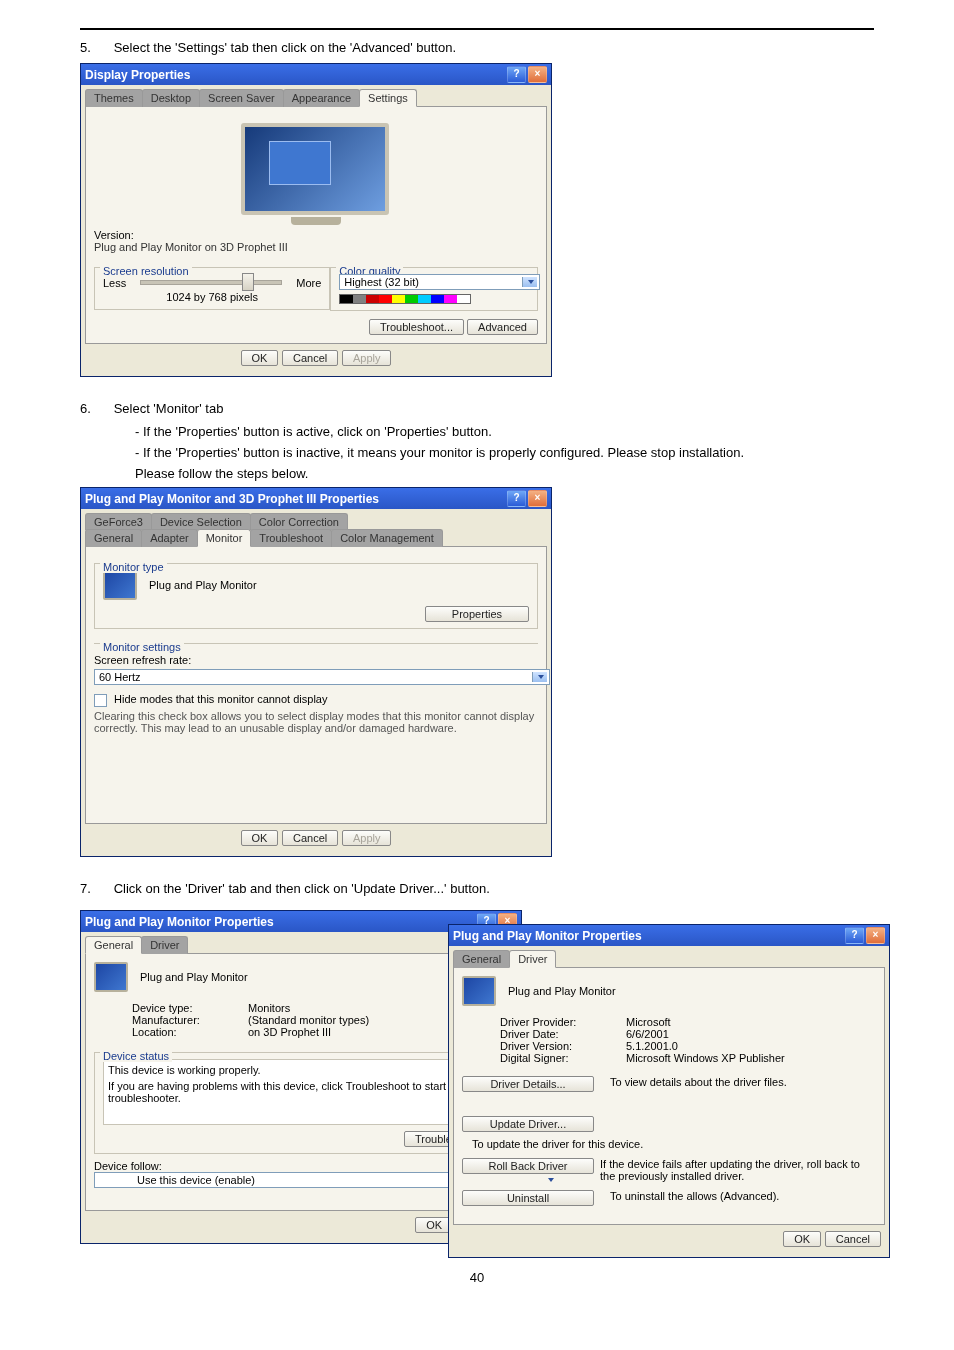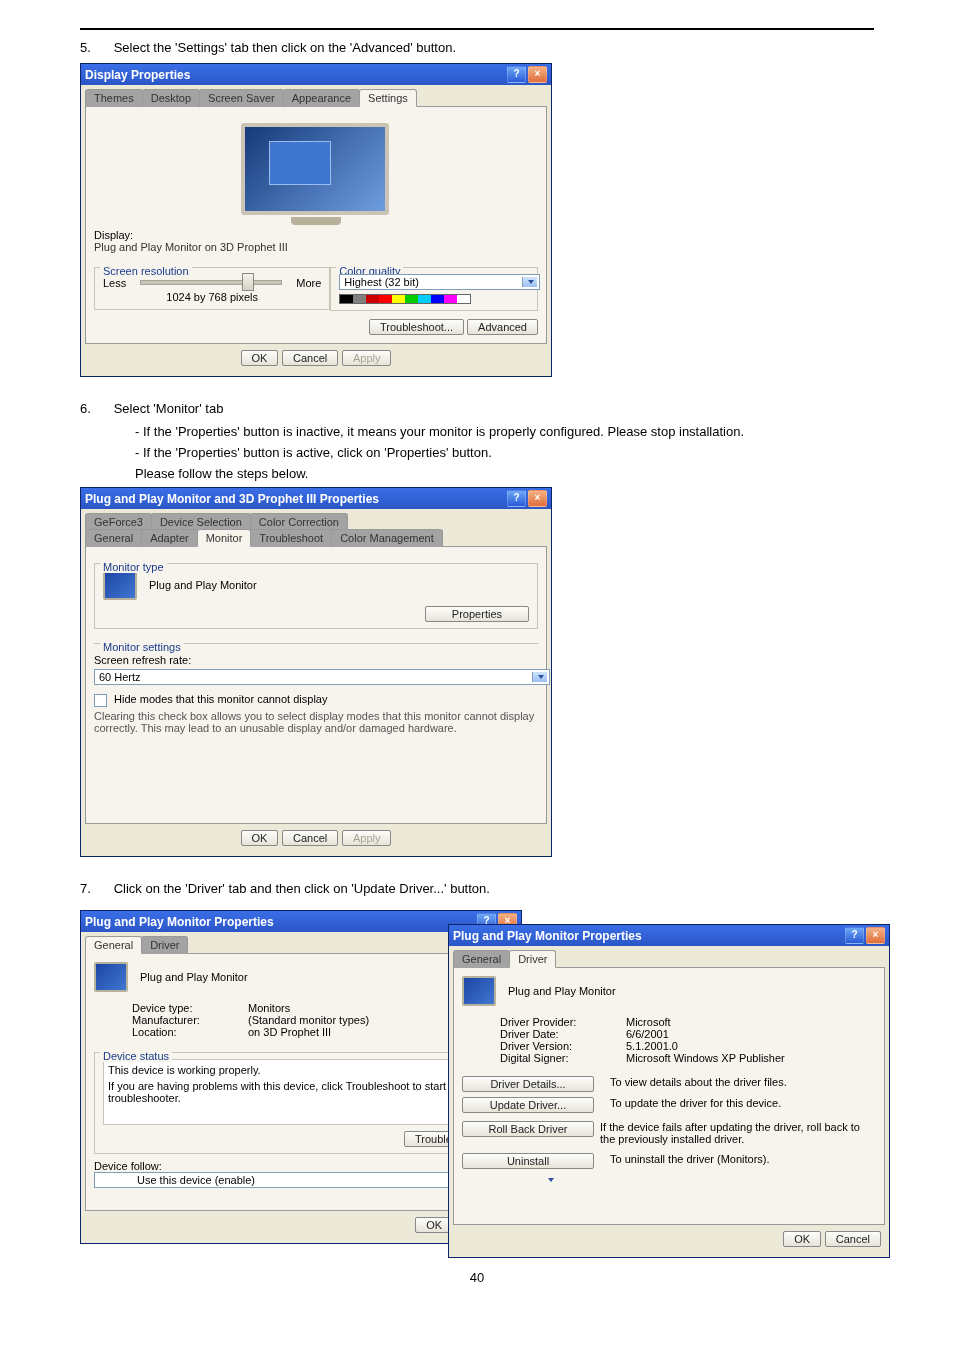--- a/index.html
+++ b/index.html
@@ -204,21 +204,21 @@
         <div class="tab">Appearance</div>
         <div class="tab active">Settings</div>
       </div>
       <div class="tab-pane">
         <div class="monitor-illus">
           <div class="screen"></div>
           <div class="screen-inner"></div>
           <div class="stand"></div>
         </div>
         <div style="margin-top:6px;">
-          <div>Display:</div>
+          <div>Version:</div>
           <div style="color:#333;">Plug and Play Monitor on 3D Prophet III</div>
         </div>
         <div style="display:flex; margin-top:6px;">
           <div style="flex:1;">
             <span class="fieldset-label">Screen resolution</span>
             <div class="fieldset">
               <div class="row">
                 <span>Less</span>
                 <div class="slider-track">
                     <div class="slider-thumb"></div>
@@ -259,22 +259,22 @@
         <span class="btn">Cancel</span>
         <span class="btn disabled">Apply</span>
       </div>
     </div>
   </div>
 
   <div class="step-line">
     <span class="step-num">6.</span>
     <span>Select 'Monitor' tab</span>
   </div>
+  <div class="indent-text">- If the 'Properties' button is active, click on 'Properties' button.</div>
   <div class="indent-text">- If the 'Properties' button is inactive, it means your monitor is properly configured. Please stop installation.</div>
-  <div class="indent-text">- If the 'Properties' button is active, click on 'Properties' button.</div>
   <div class="indent-text">Please follow the steps below.</div>
 
   <div class="window" style="width:470px;">
     <div class="titlebar">
       <span>Plug and Play Monitor and 3D Prophet III Properties</span>
       <div class="btns">
         <div class="tb-btn tb-help">?</div>
         <div class="tb-btn">×</div>
       </div>
     </div>
@@ -423,31 +423,31 @@
             <div class="row">
                 <span style="width:120px;">Digital Signer:</span>
                 <span>Microsoft Windows XP Publisher</span>
               </div>
           </div>
           <div style="margin-top:12px;">
             <div class="row" style="align-items:flex-start;">
               <span class="btn" style="width:110px;">Driver Details...</span>
               <span style="flex:1; margin-left:10px;">To view details about the driver files.</span>
             </div>
-            <div class="row" style="align-items:flex-start; margin-top:5px;">
+            <div class="row" style="align-items:flex-start; margin-top:24px;flex-direction:column;">
               <span class="btn" style="width:110px;">Update Driver...</span>
               <span style="flex:1; margin-left:10px;">To update the driver for this device.</span>
             </div>
             <div class="row" style="align-items:flex-start; margin-top:8px;">
               <span class="btn" style="width:110px;">Roll Back Driver</span>
               <span style="flex:1; ">If the device fails after updating the driver, roll back to the previously installed driver.</span>
             </div>
             <div class="row" style="align-items:flex-start; margin-top:8px;">
               <span class="btn" style="width:110px;">Uninstall</span>
-              <span style="flex:1; margin-left:10px;">To uninstall the driver (Monitors).</span>
+              <span style="flex:1; margin-left:10px;">To uninstall the allows (Advanced).</span>
             </div>
           </div>
         </div>
         <div class="dialog-footer" style="text-align:right;">
           <span class="btn">OK</span>
           <span class="btn">Cancel</span>
         </div>
       </div>
     </div>
   </div>

